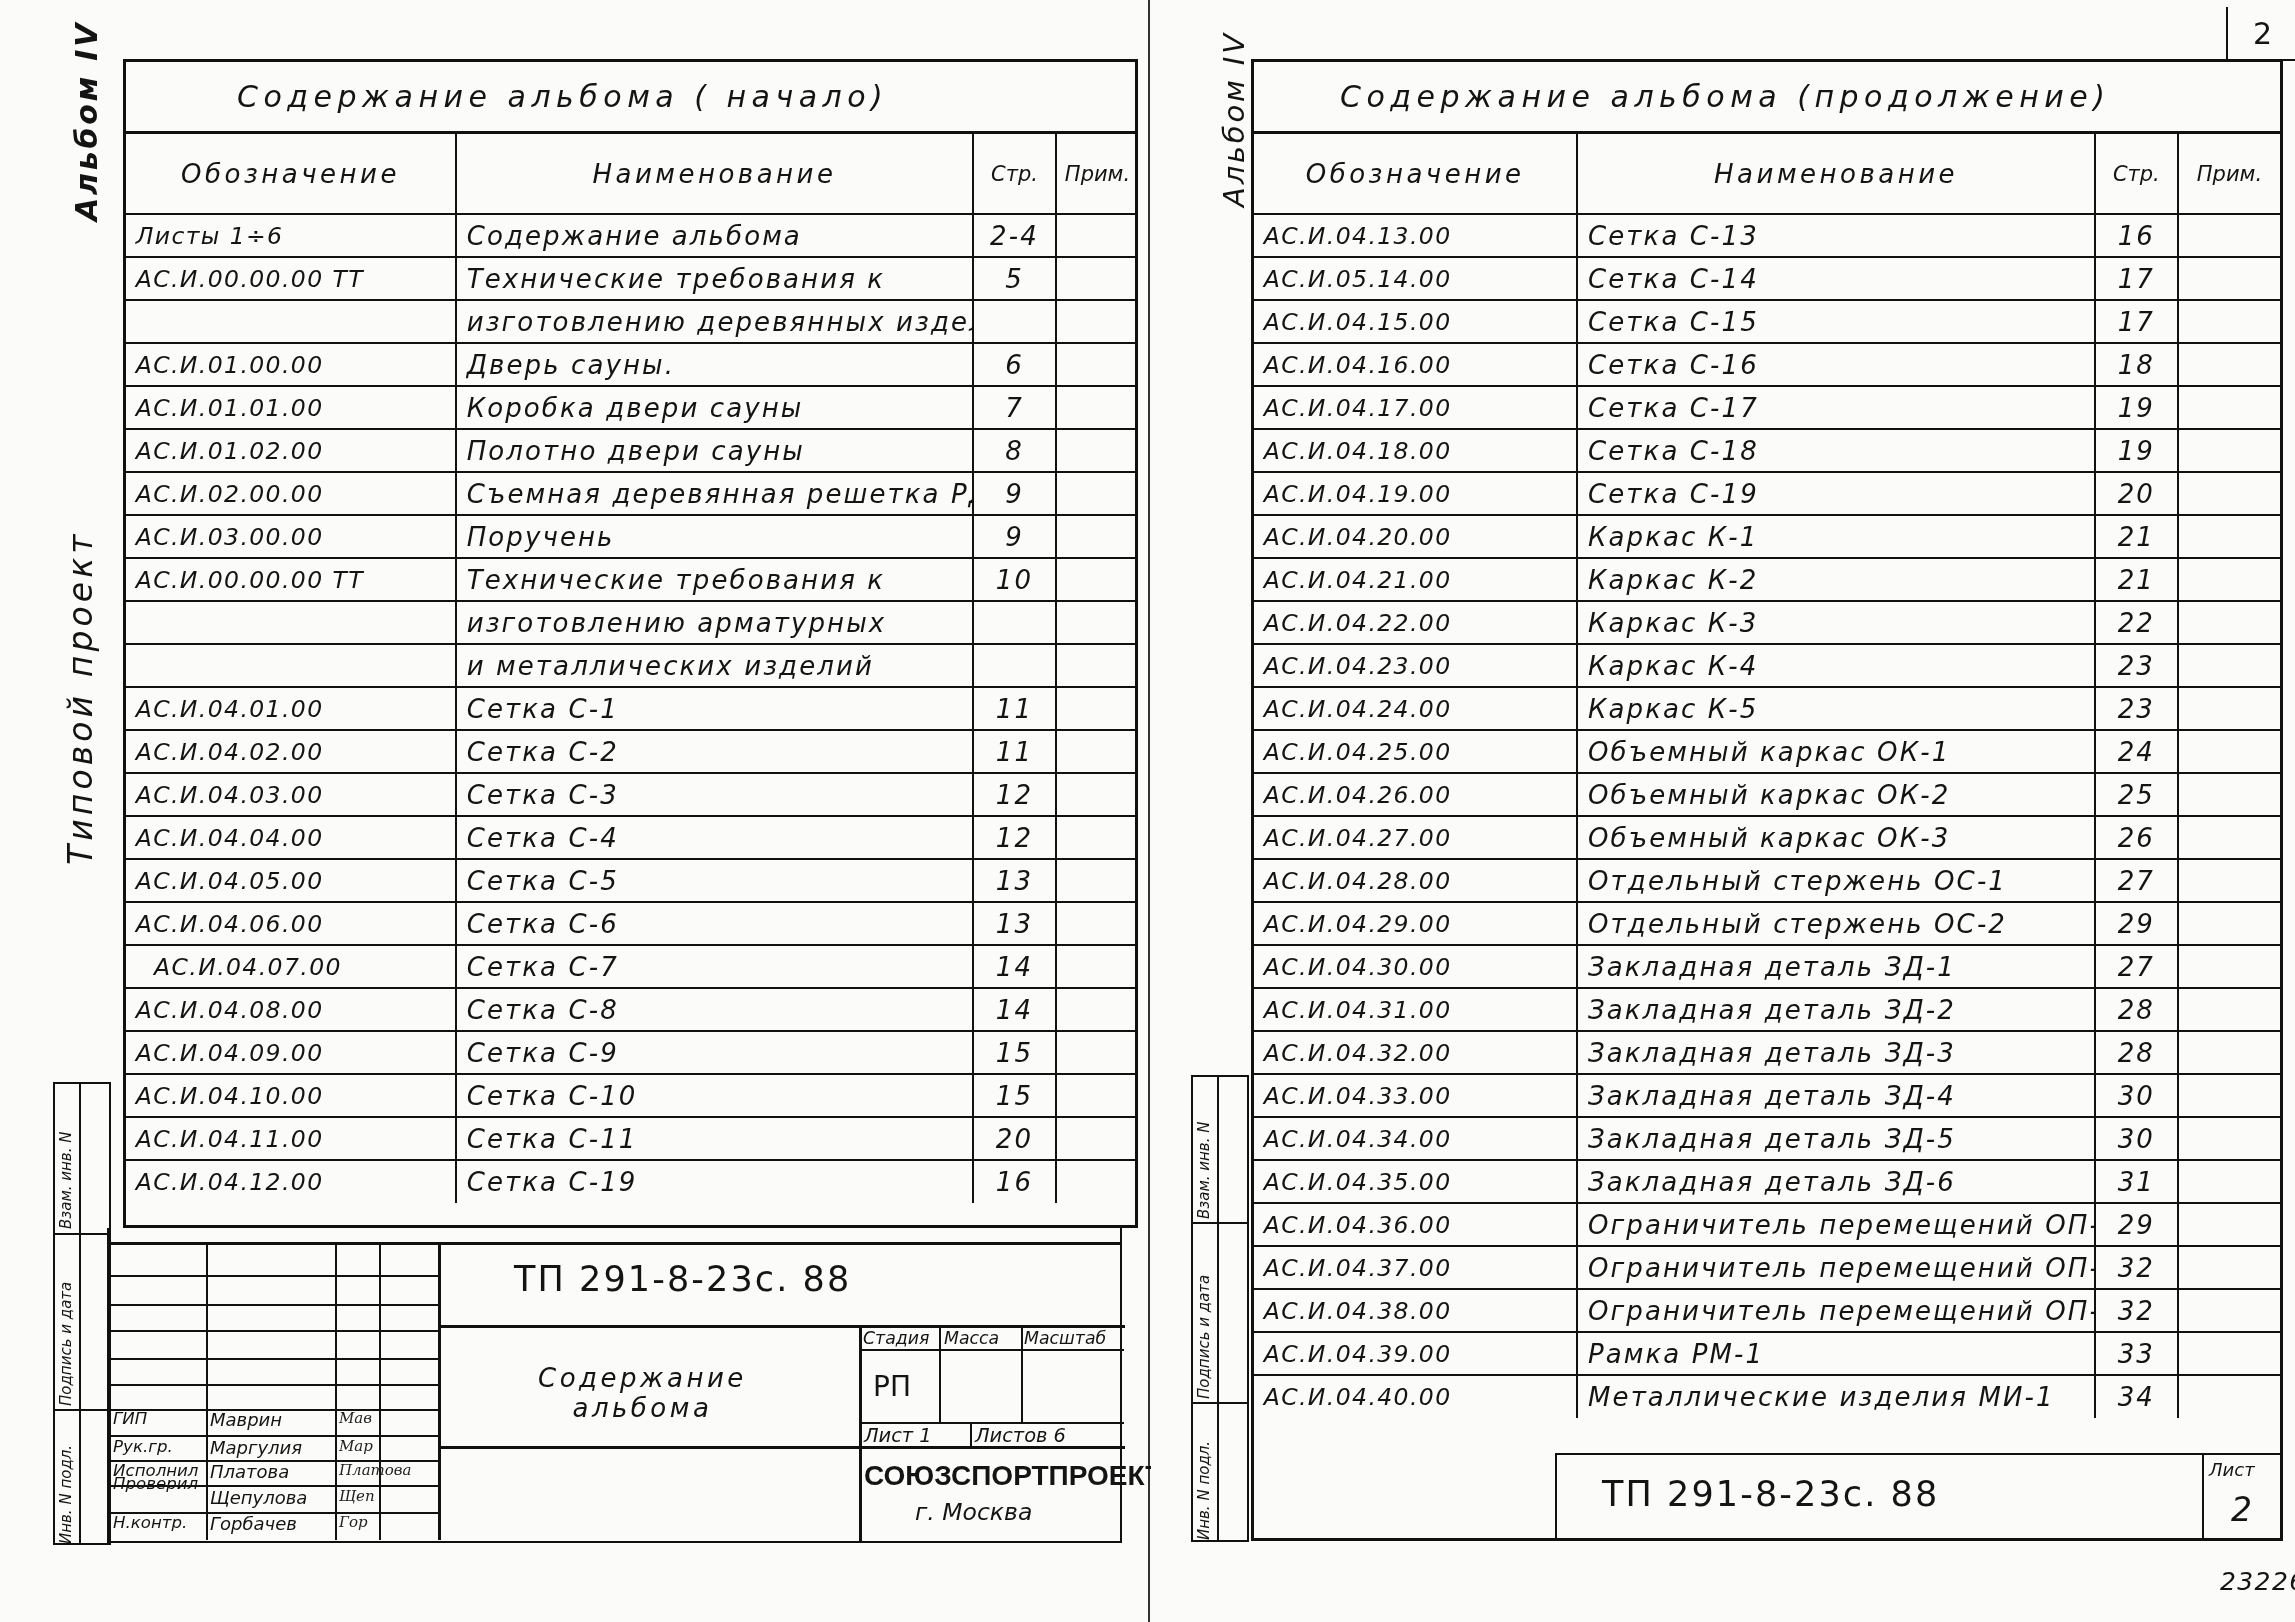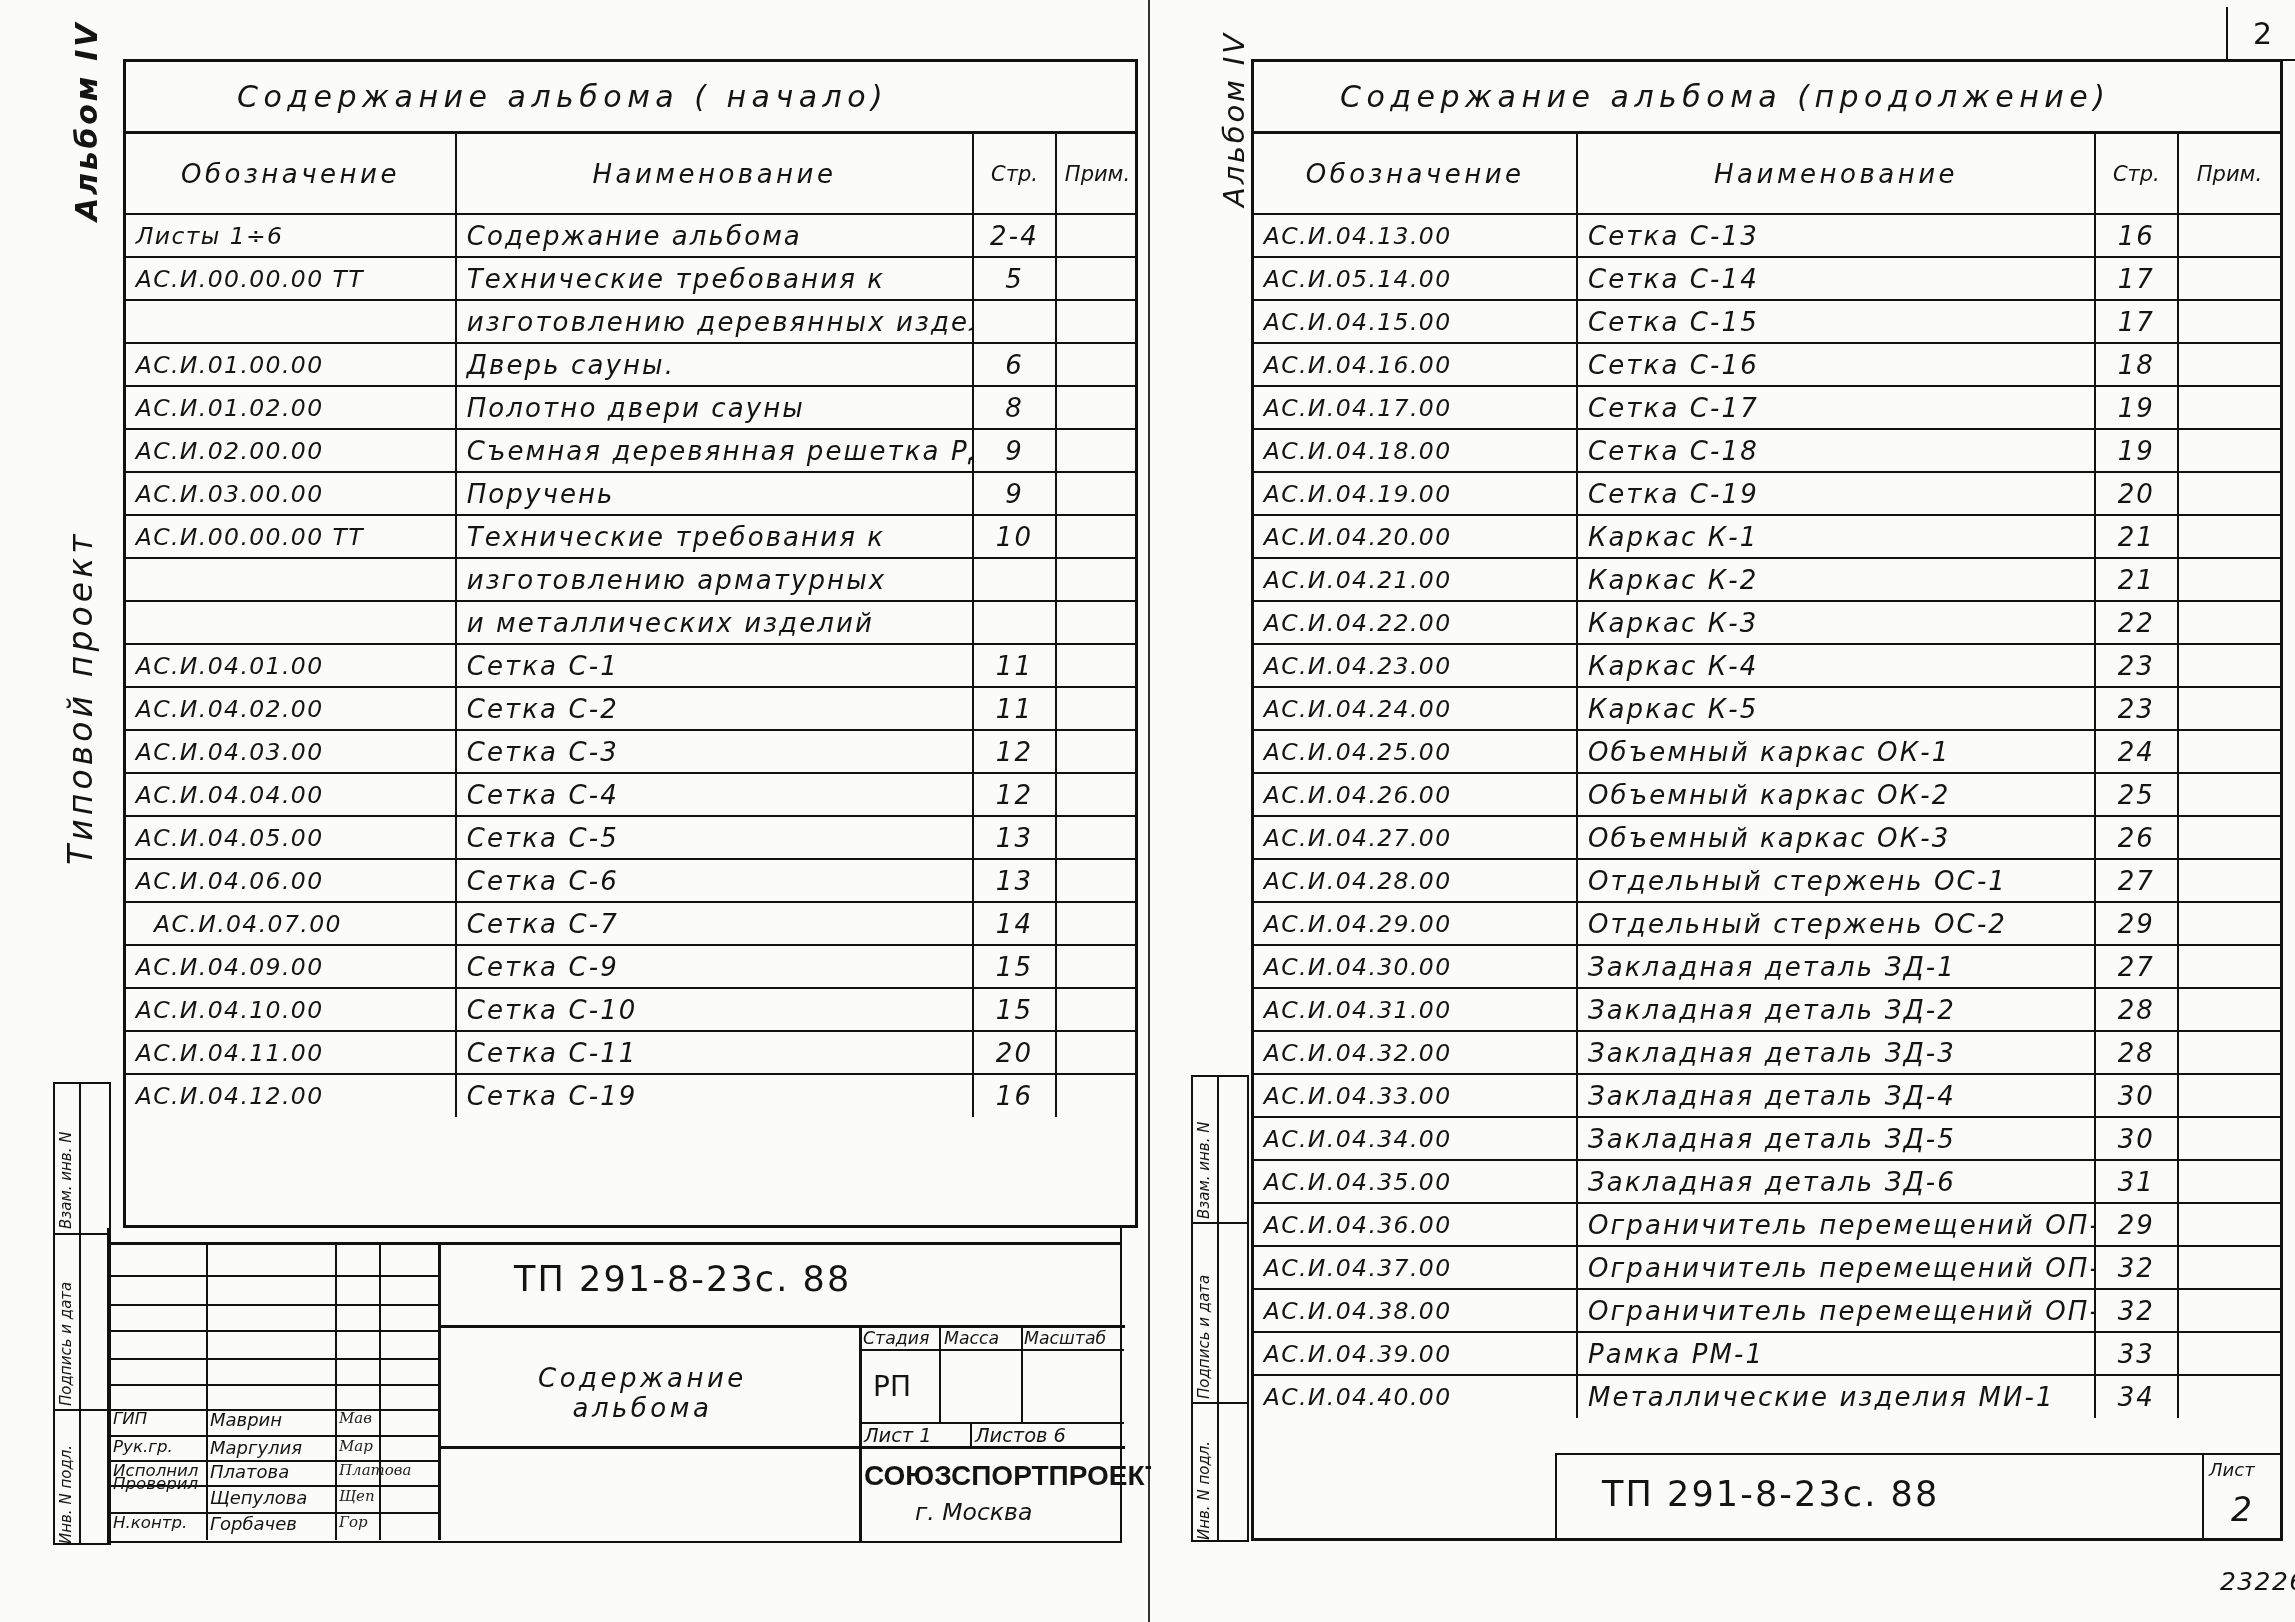--- a/index.html
+++ b/index.html
@@ -85,20 +85,26 @@
             <td class="pg"></td>
             <td style="border-right: none;"></td>
           </tr>
           <tr style="height: 43px;">
             <td class="code" style="border-left: none;">АС.И.01.00.00</td>
             <td>Дверь  сауны.</td>
             <td class="pg">6</td>
             <td style="border-right: none;"></td>
           </tr>
           <tr style="height: 43px;">
+            <td class="code" style="border-left: none;">АС.И.01.01.00</td>
+            <td>Коробка  двери  сауны</td>
+            <td class="pg">7</td>
+            <td style="border-right: none;"></td>
+          </tr>
+          <tr style="height: 43px;">
             <td class="code" style="border-left: none;">АС.И.01.02.00</td>
             <td> Полотно  двери  сауны</td>
             <td class="pg">8</td>
             <td style="border-right: none;"></td>
           </tr>
           <tr style="height: 43px;">
             <td class="code" style="border-left: none;">АС.И.02.00.00</td>
             <td>Съемная деревянная решетка РД-1</td>
             <td class="pg">9</td>
             <td style="border-right: none;"></td>
@@ -159,20 +165,26 @@
           </tr>
           <tr style="height: 43px;">
             <td class="code" style="border-left: none;">АС.И.04.06.00</td>
             <td>Сетка   С-6</td>
             <td class="pg">13</td>
             <td style="border-right: none;"></td>
           </tr>
           <tr style="height: 43px;">
             <td class="code" style="border-left: none; padding-left: 28px;">АС.И.04.07.00</td>
             <td>Сетка   С-7</td>
+            <td class="pg">14</td>
+            <td style="border-right: none;"></td>
+          </tr>
+          <tr style="height: 43px;">
+            <td class="code" style="border-left: none;">АС.И.04.08.00</td>
+            <td>Сетка   С-8</td>
             <td class="pg">14</td>
             <td style="border-right: none;"></td>
           </tr>
           <tr style="height: 43px;">
             <td class="code" style="border-left: none;">АС.И.04.09.00</td>
             <td>Сетка   С-9</td>
             <td class="pg">15</td>
             <td style="border-right: none;"></td>
           </tr>
           <tr style="height: 43px;">

